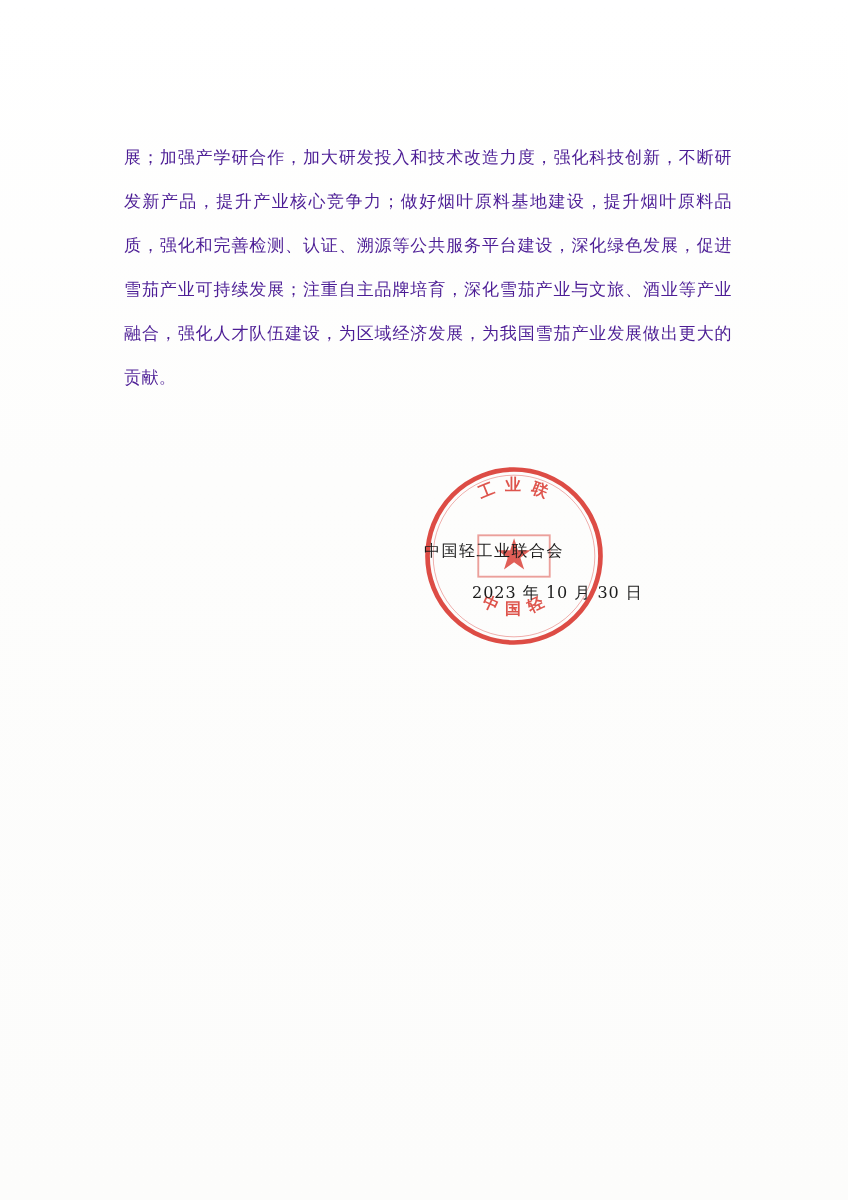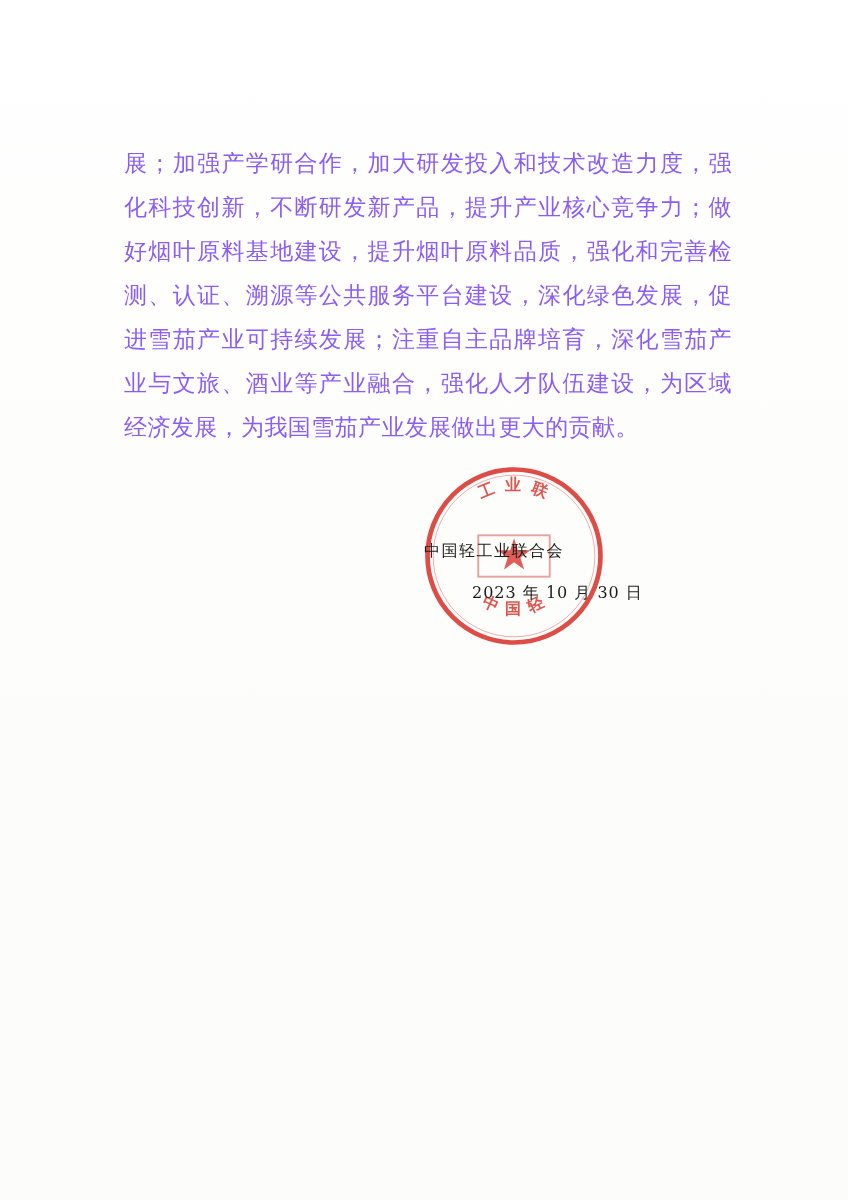--- a/index.html
+++ b/index.html
@@ -29,26 +29,26 @@
     inset: 0;
     background: linear-gradient(180deg, #ffffff 0%, #fdfdfc 40%, #fcfcfb 100%);
     pointer-events: none;
   }
 
   .body-text {
     position: absolute;
     left: 124px;
     top: 118px;
     width: 608px;
-    font-size: 23px;
+    font-size: 17px;
     line-height: 44px;
     letter-spacing: 0.4px;
     text-align: justify;
     text-justify: inter-character;
-    color: #8b5cf6;
+    color: #4c1d95;
     font-family: "DejaVu Serif", "Liberation Serif", serif;
   }
 
   .signature-block {
     position: absolute;
     left: 424px;
     top: 530px;
     width: 330px;
     font-size: 16px;
     line-height: 42px;

